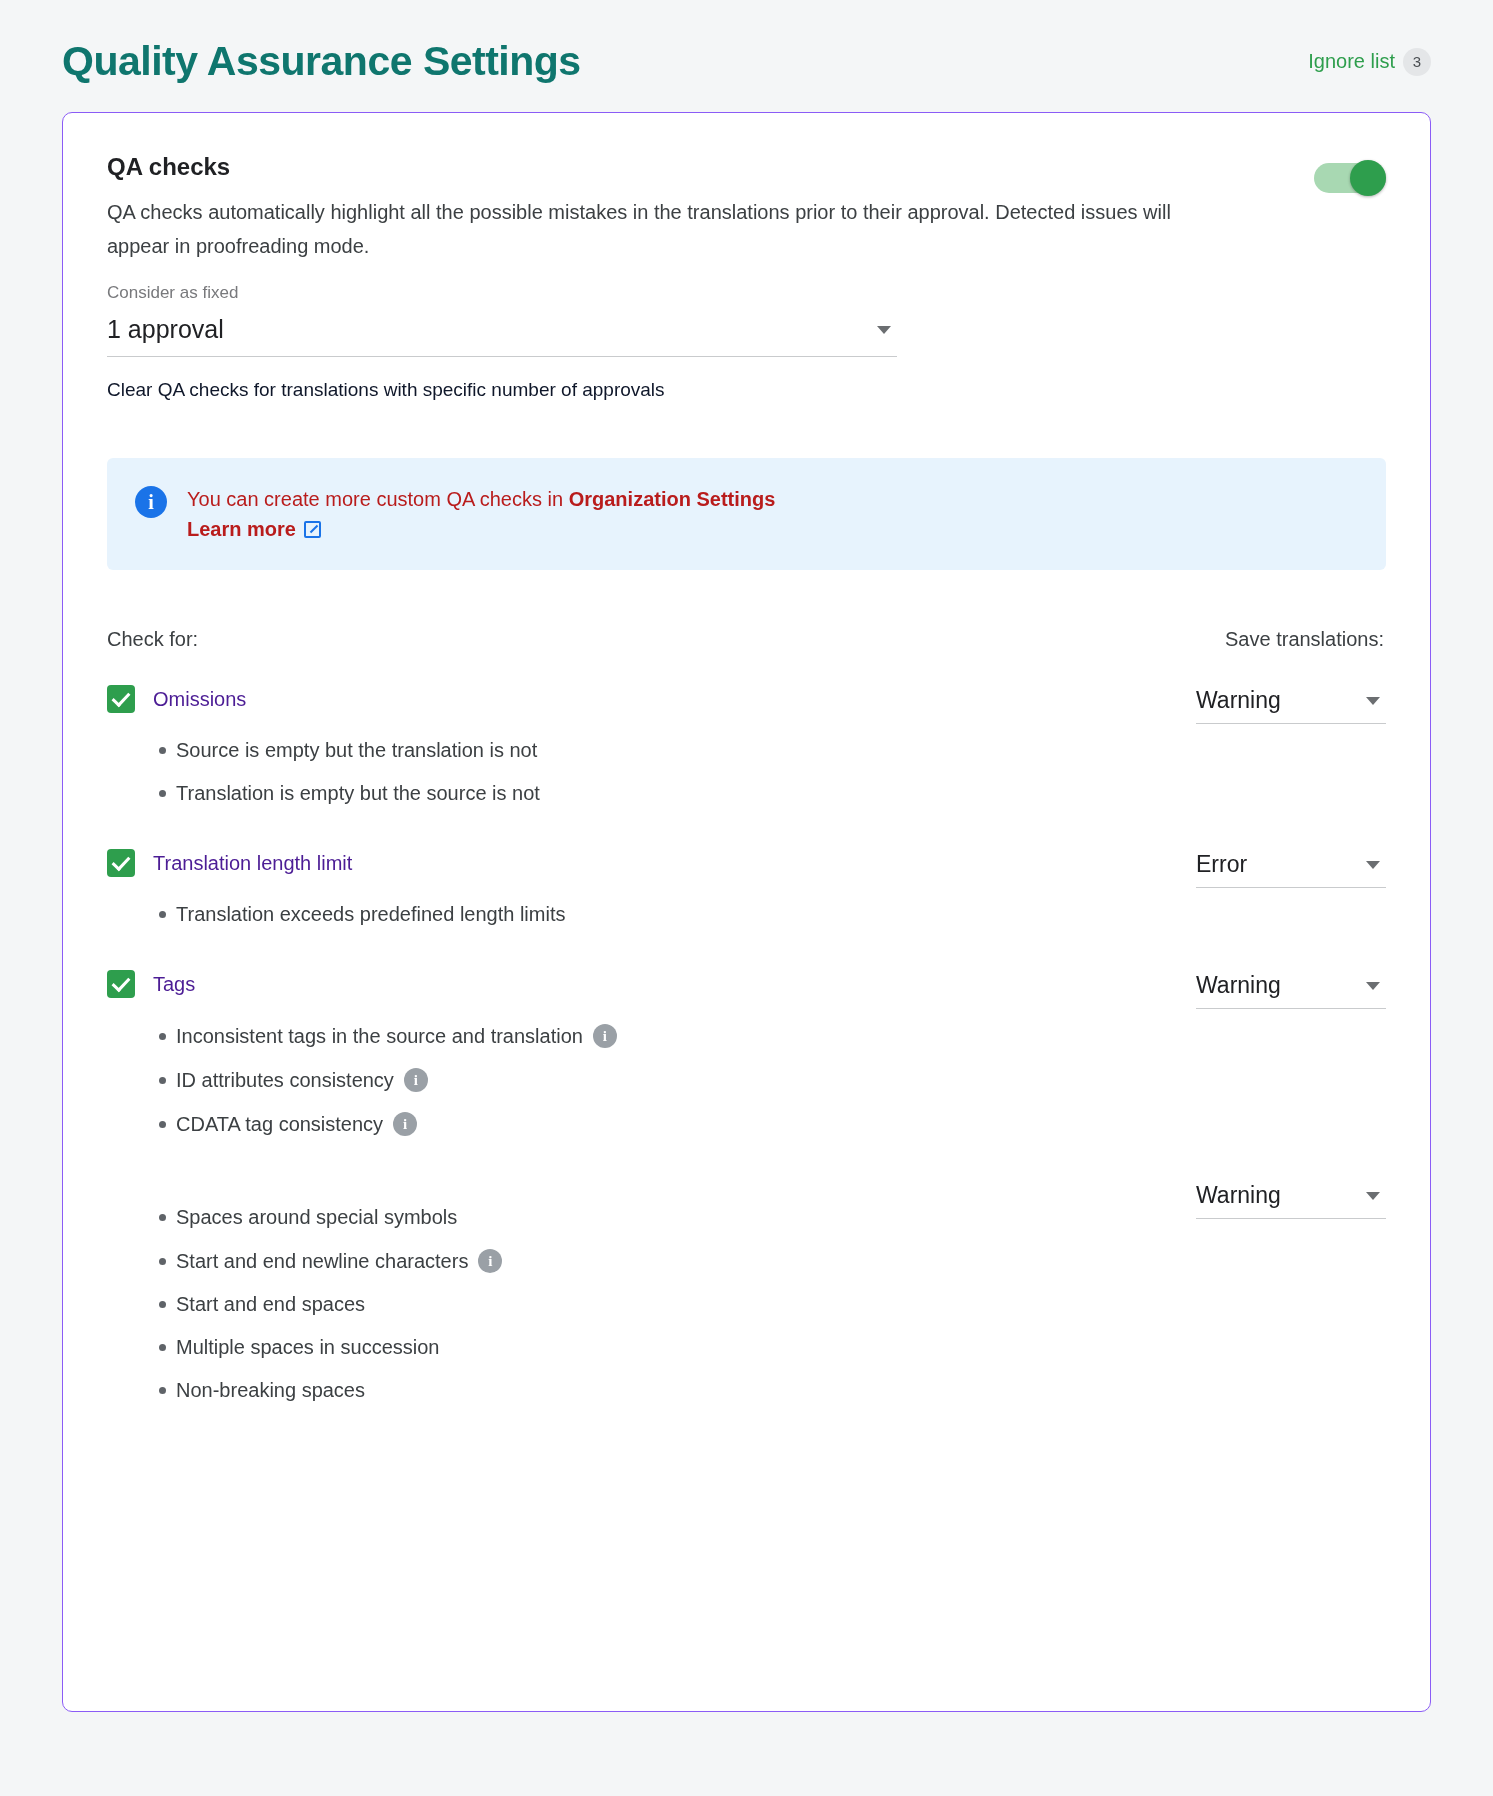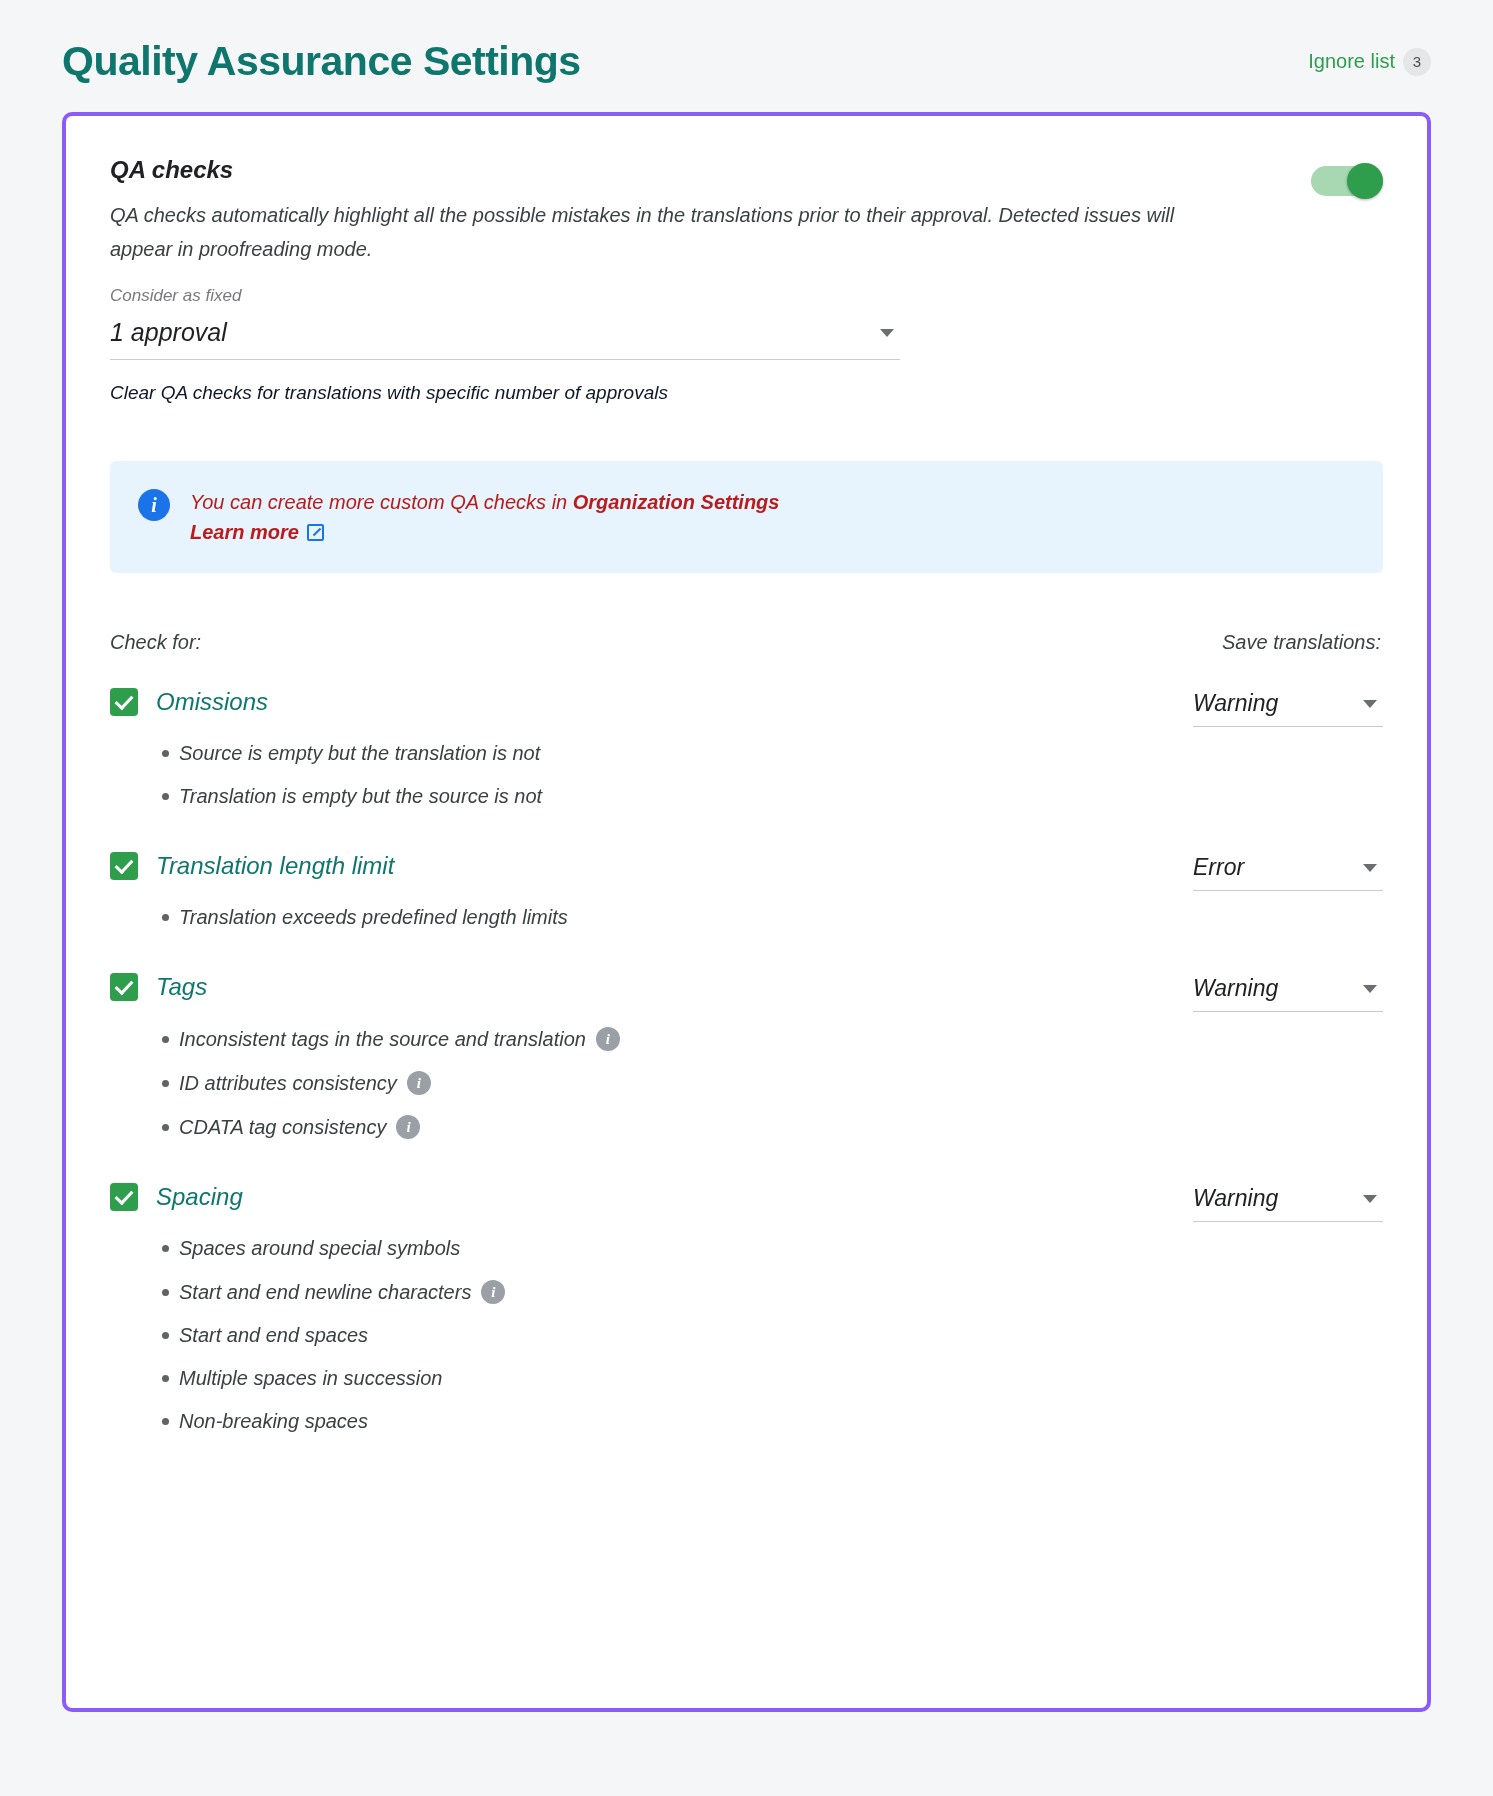--- a/index.html
+++ b/index.html
@@ -49,26 +49,25 @@
     height: 28px;
     display: flex;
     align-items: center;
     justify-content: center;
   }
 
   
   .card {
     margin: 27px 62px 0 62px;
     background: #ffffff;
-    border: 4px solid #8b5cf6;
+    border: 1px solid #8b5cf6;
     border-radius: 10px;
     padding: 40px 44px 40px 44px;
     position: relative;
     min-height: 1600px;
-    font-style: italic;
   }
   .card-title {
     font-size: 24px;
     font-weight: bold;
     margin: 0 0 14px 0;
     color: #202124;
   }
   .card-desc {
     font-size: 20px;
     line-height: 1.7;
@@ -222,22 +221,22 @@
   .checkbox::after {
     content: "";
     position: absolute;
     left: 9px; top: 4px;
     width: 7px; height: 14px;
     border: solid #fff;
     border-width: 0 3px 3px 0;
     transform: rotate(43deg);
   }
   .check-title {
-    font-size: 24px;
-    color: #0f766e;
+    font-size: 20px;
+    color: #4c1d95;
   }
   .bullets {
     margin: 16px 0 0 0;
     padding: 0;
     list-style: none;
   }
   .bullets li {
     display: flex;
     align-items: center;
     gap: 2px;
@@ -396,24 +395,20 @@
       </ul>
     </div>
     <div class="severity-select">
       <span class="severity-value">Warning</span>
       <span class="caret"></span>
     </div>
   </div>
 
   <div class="check-group">
     <div class="check-left">
-      <div class="check-title-row">
-        <span class="checkbox"></span>
-        <span class="check-title">Spacing</span>
-      </div>
       <ul class="bullets">
         <li>
             <span class="dot"></span>
             <span>Spaces around special symbols</span>
           </li>
         <li>
             <span class="dot"></span>
             <span>Start and end newline characters</span>
             <span class="hint-icon">i</span>
           </li>

